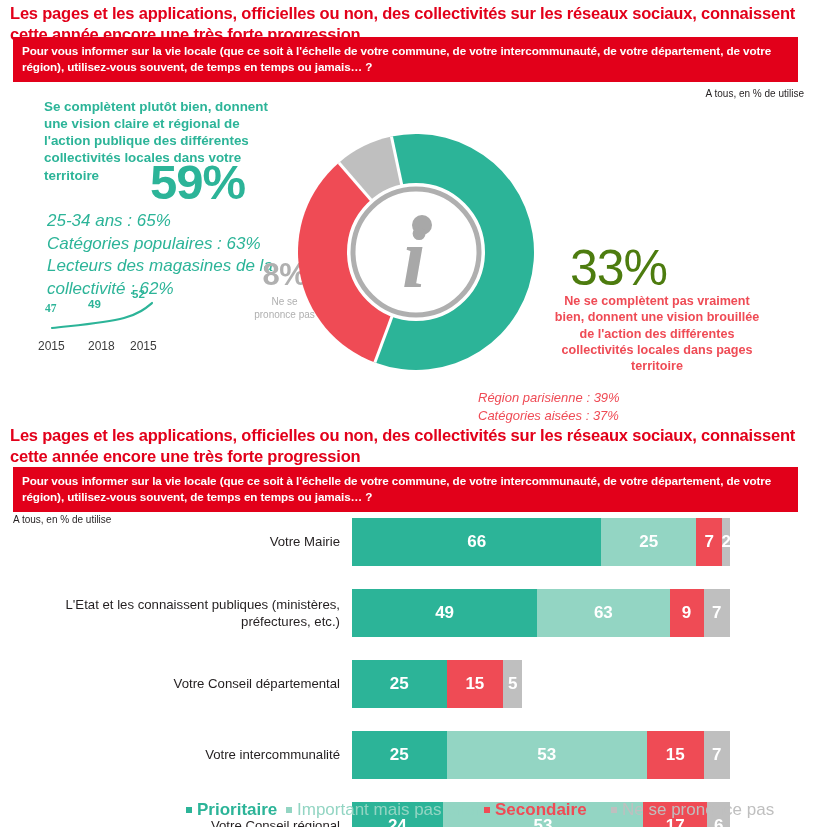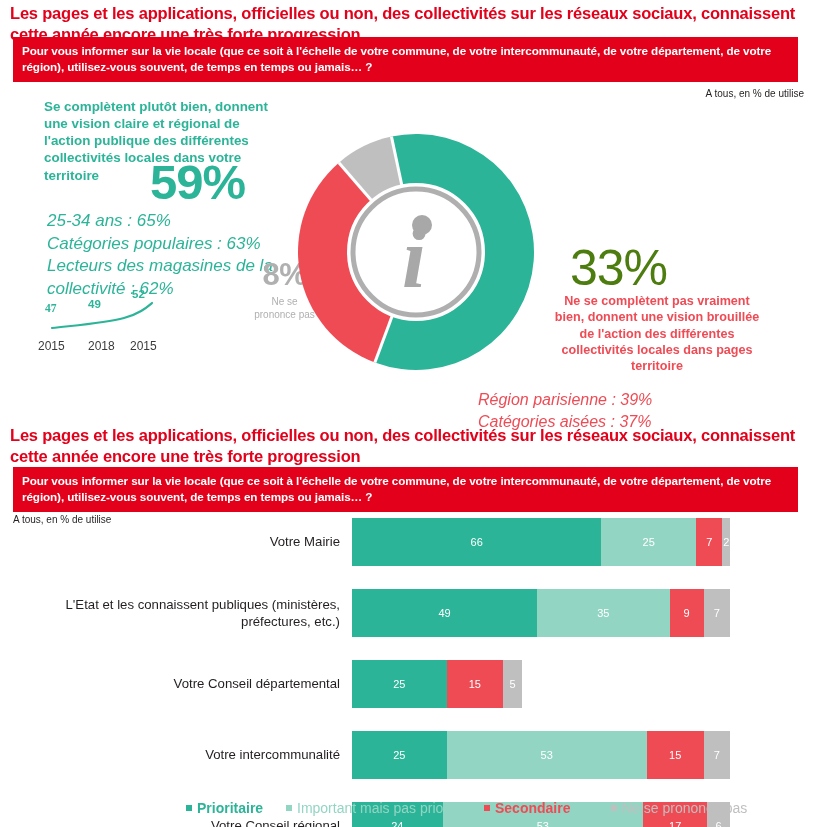--- a/index.html
+++ b/index.html
@@ -149,21 +149,21 @@
     font-weight: bold;
     font-size: 12.6px;
     line-height: 1.3;
   }
   #red-subgroups {
     position: absolute;
     left: 478px; top: 389px;
     width: 260px;
     color: #EF4B55;
     font-style: italic;
-    font-size: 16px;
+    font-size: 13px;
     line-height: 1.35;
   }
 
   #donut-wrap {
     position: absolute;
     left: 296px; top: 132px;
     width: 240px; height: 240px;
   }
 
   
@@ -216,40 +216,40 @@
     width: 378px;
     height: 48px;
     display: flex;
   }
   .bar-seg {
     height: 100%;
     display: flex;
     align-items: center;
     justify-content: center;
     color: #ffffff;
-    font-weight: normal;
-    font-size: 11px;
+    font-weight: bold;
+    font-size: 17px;
     overflow: hidden;
     box-sizing: border-box;
     text-align: right;
   }
   .seg-prio { background: #2CB498; }
   .seg-imp  { background: #93D5C3; }
   .seg-sec  { background: #EF4B55; }
   .seg-nsp  { background: #BFBFBF; }
 
   #legend {
     position: absolute;
     left: 186px; top: 378px;
     width: 570px;
     height: 20px;
   }
   .legend-item {
     position: absolute;
-    font-size: 14px;
+    font-size: 17px;
     white-space: nowrap;
     display: flex;
     align-items: center;
     gap: 5px;
   }
   .legend-swatch {
     width: 6px; height: 6px;
     display: inline-block;
   }
   .lg-prio { color: #2CB498; font-weight: bold; left: 0; }
@@ -346,21 +346,21 @@
           <div class="bar-seg seg-prio" style="width: 66%;">66</div>
           <div class="bar-seg seg-imp" style="width: 25%;">25</div>
           <div class="bar-seg seg-sec" style="width: 7%;">7</div>
           <div class="bar-seg seg-nsp" style="width: 2%;">2</div>
         </div>
       </div>
       <div class="bar-row">
         <div class="bar-row-label">L'Etat et les connaissent publiques (ministères, préfectures, etc.)</div>
         <div class="bar-track">
           <div class="bar-seg seg-prio" style="width: 49%;">49</div>
-          <div class="bar-seg seg-imp" style="width: 35%;">35</div>
+          <div class="bar-seg seg-imp" style="width: 35%;">63</div>
           <div class="bar-seg seg-sec" style="width: 9%;">9</div>
           <div class="bar-seg seg-nsp" style="width: 7%;">7</div>
         </div>
       </div>
       <div class="bar-row">
         <div class="bar-row-label">Votre Conseil départemental</div>
         <div class="bar-track">
           <div class="bar-seg seg-prio" style="width: 25%;">25</div>
           <div class="bar-seg seg-sec" style="width: 15%;">15</div>
           <div class="bar-seg seg-nsp" style="width: 5%;">5</div>

